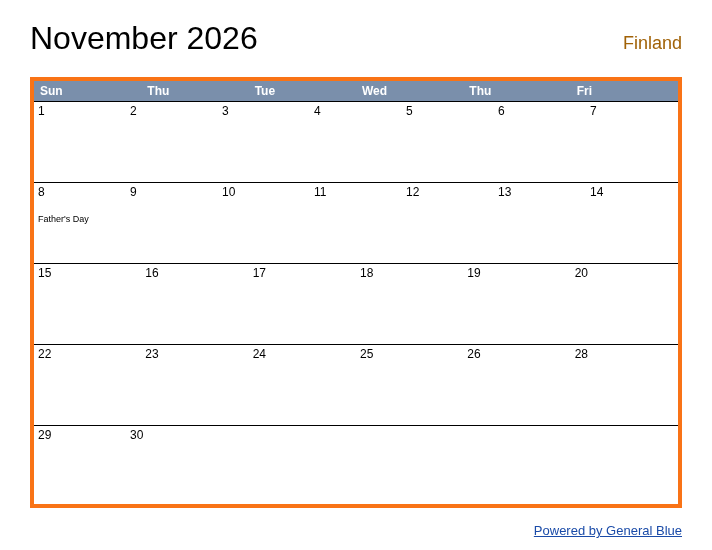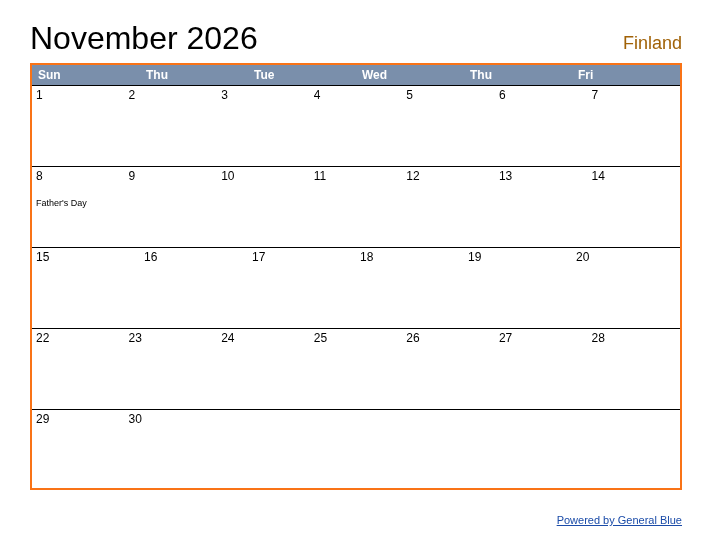--- a/index.html
+++ b/index.html
@@ -8,33 +8,33 @@
       background: #fff;
       width: 712px;
       height: 550px;
       padding: 20px 30px 10px 30px;
       position: relative;
     }
     .header {
       display: flex;
       justify-content: space-between;
       align-items: baseline;
-      margin-bottom: 6px;
+      margin-bottom: 20px;
     }
     .title {
       font-size: 32px;
       font-weight: normal;
       color: #000;
     }
     .country {
       font-size: 18px;
       color: #a16207;
     }
     .calendar {
-      border: 2px solid #f97316;
+      border: 4px solid #f97316;
       border-collapse: collapse;
       width: 100%;
     }
     .weekday-row {
       display: flex;
       background: #7a8fab;
     }
     .weekday {
       flex: 1;
       padding: 3px 6px;
@@ -60,23 +60,23 @@
       font-size: 12px;
       color: #000;
     }
     .day-event {
       font-size: 9px;
       color: #000;
       margin-top: 15px;
     }
     .footer {
       position: absolute;
-      bottom: 24px;
+      bottom: 12px;
       right: 30px;
-      font-size: 11px;
+      font-size: 13px;
     }
     .footer-link {
       color: #1a4ba8;
       text-decoration: underline;
     }
   </style>
 </head>
 <body>
 
 <div class="header">
@@ -198,24 +198,20 @@
       </div>
     <div class="day-cell">
         <div class="day-number">25</div>
         <div class="day-event"></div>
       </div>
     <div class="day-cell">
         <div class="day-number">26</div>
         <div class="day-event"></div>
       </div>
     <div class="day-cell">
-        <div class="day-number">27</div>
-        <div class="day-event"></div>
-      </div>
-    <div class="day-cell">
         <div class="day-number">28</div>
         <div class="day-event"></div>
       </div>
   </div>
 
   <div class="week-row">
     <div class="day-cell">
         <div class="day-number">29</div>
         <div class="day-event"></div>
       </div>

